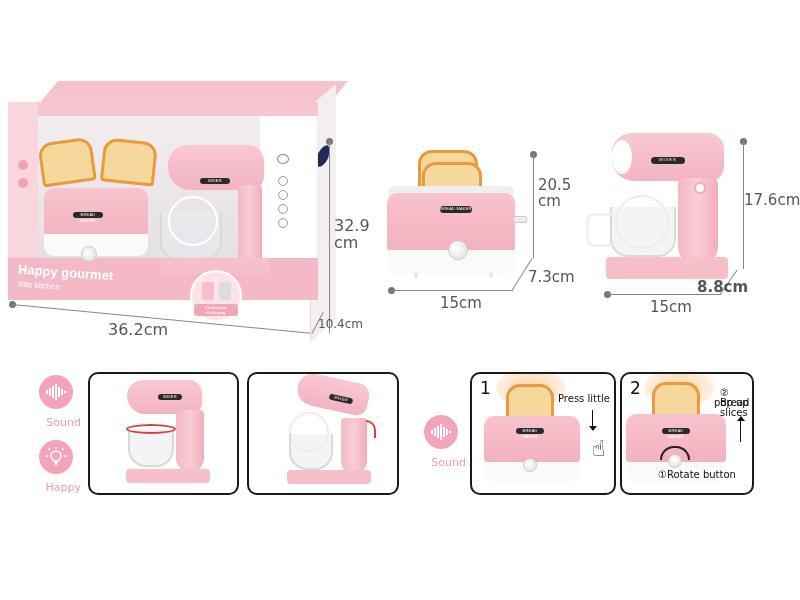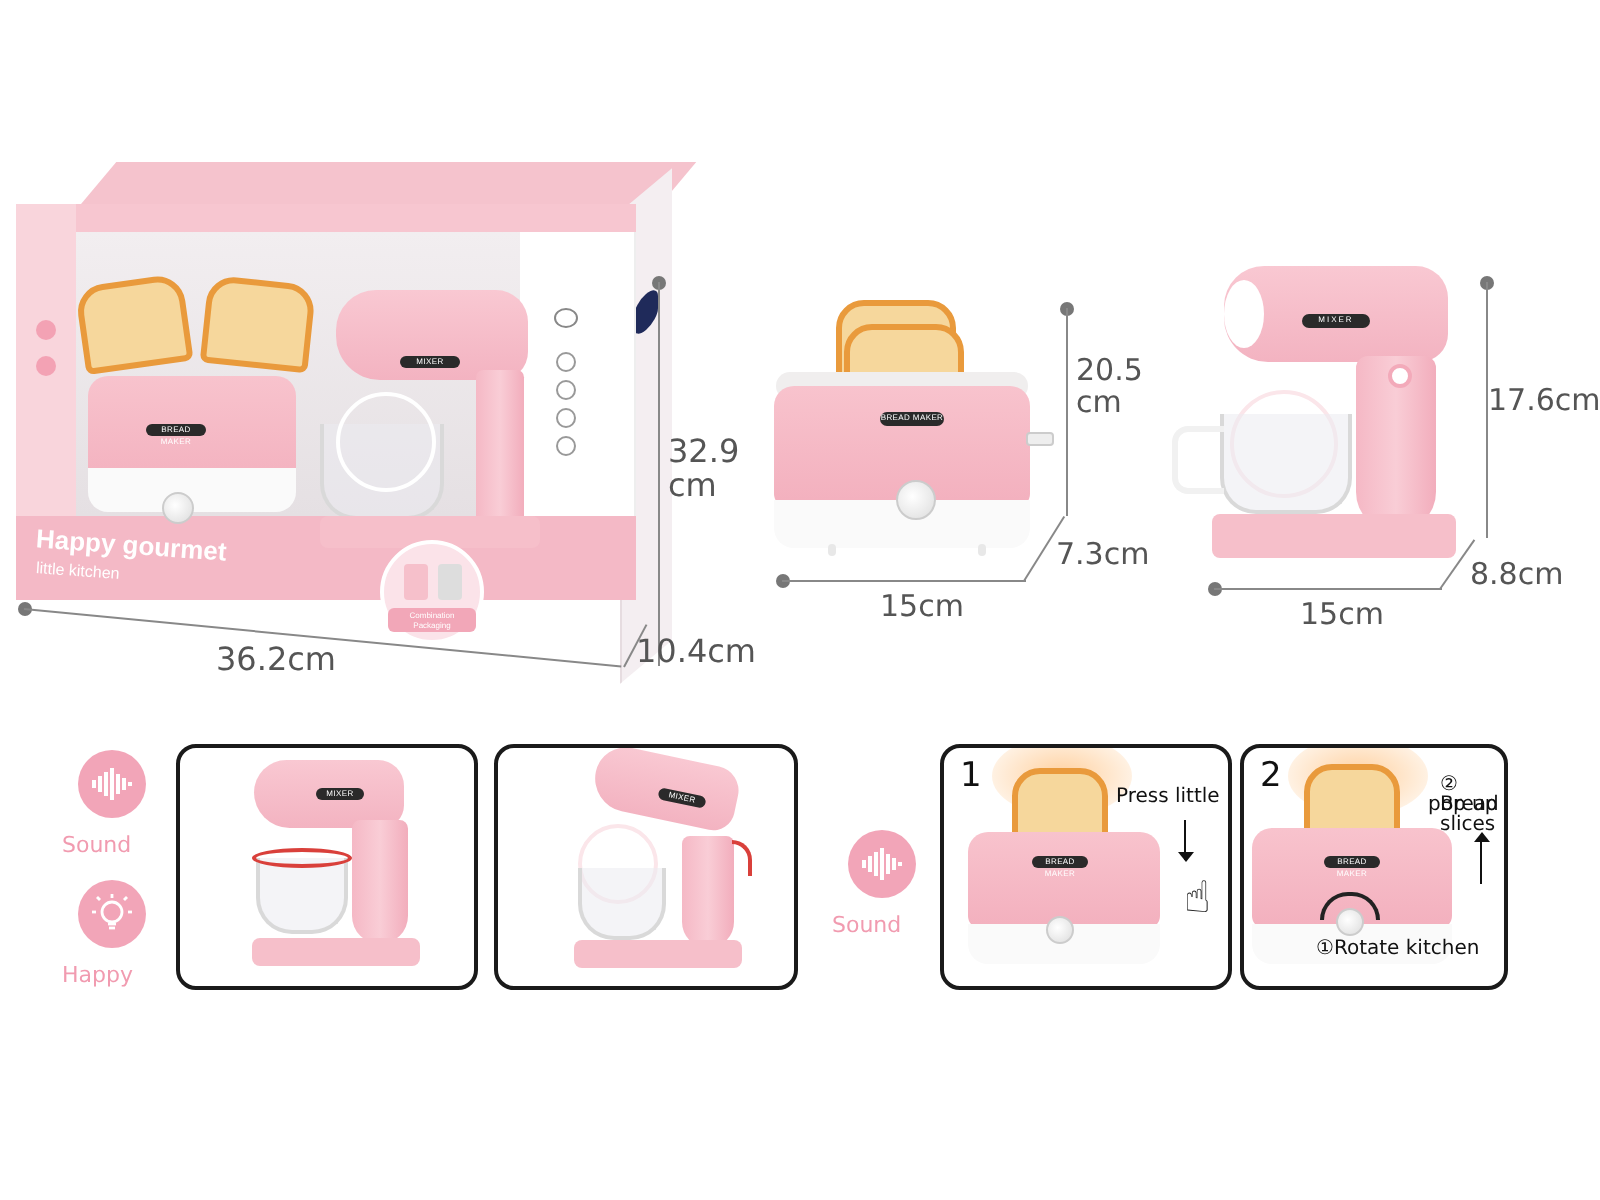--- a/index.html
+++ b/index.html
@@ -39,21 +39,21 @@
   .mixer-neck { position: absolute; background: linear-gradient(90deg,#f5b8c5,#f9cdd6,#f2adbc); border-radius: 6px 6px 20px 20px; }
   .mixer-base { position: absolute; background: #f6bfca; border-radius: 4px; }
   .bowl { position: absolute; border: 2px solid #d9d9d9; border-top: none; border-radius: 0 0 18px 18px; background: rgba(235,235,240,0.55); }
   .bowl-handle { position: absolute; border: 3px solid #f1f1f1; border-right: none; border-radius: 8px 0 0 8px; }
   .whisk { position: absolute; border: 2px solid #fbe6ea; border-radius: 50%; }
   .mixer-btn { position: absolute; border-radius: 50%; background: #fff; border: 2px solid #f3aaba; }
   .mixer-vent { position: absolute; background: #fff; border-radius: 50%; }
 
   
   .feat-circle { position: absolute; width: 34px; height: 34px; border-radius: 50%; background: #f2a5b8; display: flex; align-items: center; justify-content: center; }
-  .feat-label { position: absolute; font-size: 11px; color: #f19bb0; text-align: left; width: 50px; font-family: "DejaVu Sans", sans-serif; }
+  .feat-label { position: absolute; font-size: 11px; color: #f19bb0; text-align: right; width: 50px; font-family: "DejaVu Sans", sans-serif; }
 
   
   .panel { position: absolute; border: 2px solid #1a1a1a; border-radius: 10px; background: #fff; overflow: hidden; }
   .step-num { position: absolute; font-size: 17px; color: #111; font-family: "DejaVu Sans", sans-serif; }
   .step-text { position: absolute; font-size: 10px; color: #111; font-family: "DejaVu Sans", sans-serif; line-height: 1; }
   .glow { position: absolute; border-radius: 50%; background: radial-gradient(rgba(255,170,80,0.55), rgba(255,170,80,0)); }
 </style>
 </head>
 <body>
 
@@ -101,21 +101,21 @@
   <div class="combo-label">Combination Packaging</div>
 
   <div class="dot" style="left:326px;top:138px;"></div>
   <div class="line" style="left:329px;top:141px;width:1px;height:192px;"></div>
   <div class="dim" style="left:334px;top:218px;white-space:pre;font-size:16px;">32.9
 cm</div>
   <div class="dot" style="left:9px;top:301px;"></div>
   <div class="line" style="left:12px;top:304px;width:300px;height:1px;transform:rotate(5.5deg);transform-origin:left;"></div>
   <div class="line" style="left:312px;top:333px;width:24px;height:1px;transform:rotate(-62deg);transform-origin:left;"></div>
   <div class="dim" style="left:108px;top:322px;font-size:16px;">36.2cm</div>
-  <div class="dim" style="left:318px;top:318px;font-size:16px;">10.4cm</div>
+  <div class="dim" style="left:318px;top:318px;font-size:12px;">10.4cm</div>
 </div>
 
 <div>
   <div class="bread" style="left:418px;top:150px;width:60px;height:42px;"></div>
   <div class="bread" style="left:422px;top:162px;width:60px;height:42px;"></div>
   <div class="toaster-top" style="left:388px;top:186px;width:126px;height:14px;"></div>
   <div class="toaster-body" style="left:387px;top:193px;width:128px;height:60px;"></div>
   <div class="toaster-base" style="left:387px;top:250px;width:128px;height:24px;"></div>
   <div class="plate" style="left:440px;top:206px;width:32px;height:7px;">BREAD MAKER</div>
   <div class="knob" style="left:448px;top:240px;width:20px;height:20px;"></div>
@@ -144,21 +144,21 @@
   <div class="bowl" style="left:610px;top:207px;width:66px;height:50px;"></div>
   <div class="bowl-handle" style="left:586px;top:213px;width:26px;height:34px;"></div>
   <div class="mixer-base" style="left:606px;top:257px;width:122px;height:22px;"></div>
 
   <div class="dot" style="left:740px;top:138px;"></div>
   <div class="line" style="left:743px;top:141px;width:1px;height:128px;"></div>
   <div class="line" style="left:720px;top:294px;width:30px;height:1px;transform:rotate(-55deg);transform-origin:left;"></div>
   <div class="dot" style="left:604px;top:291px;"></div>
   <div class="line" style="left:607px;top:294px;width:114px;height:1px;"></div>
   <div class="dim" style="left:744px;top:193px;">17.6cm</div>
-  <div class="dim" style="left:735px;top:280px;">8.8cm</div>
+  <div class="dim" style="left:697px;top:280px;font-weight:bold;">8.8cm</div>
   <div class="dim" style="left:650px;top:300px;">15cm</div>
 </div>
 
 <div>
   <div class="feat-circle" style="left:39px;top:375px;">
     <svg width="22" height="16" viewBox="0 0 22 16">
         <g fill="#fff">
       <rect x="1" y="6" width="2" height="4"></rect>
           <rect x="4" y="4" width="2" height="8"></rect>
           <rect x="7" y="2" width="2" height="12"></rect>
@@ -243,14 +243,14 @@
   <div class="bread" style="left:30px;top:8px;width:48px;height:42px;"></div>
   <div class="toaster-body" style="left:4px;top:40px;width:100px;height:50px;"></div>
   <div class="toaster-base" style="left:4px;top:88px;width:100px;height:20px;"></div>
   <div class="plate" style="left:40px;top:54px;width:28px;height:6px;">BREAD MAKER</div>
   <div class="abs" style="left:38px;top:72px;width:30px;height:14px;border:2px solid #222;border-bottom:none;border-radius:15px 15px 0 0;"></div>
   <div class="knob" style="left:46px;top:80px;width:14px;height:14px;"></div>
   <div class="step-text" style="left:98px;top:14px;">② Bread slices</div>
   <div class="step-text" style="left:92px;top:24px;">pop up</div>
   <div class="abs" style="left:118px;top:46px;width:1px;height:22px;background:#111;"></div>
   <div class="abs" style="left:115px;top:42px;width:0;height:0;border-left:4px solid transparent;border-right:4px solid transparent;border-bottom:5px solid #111;"></div>
-  <div class="step-text" style="left:36px;top:96px;">①Rotate kitchen</div>
+  <div class="step-text" style="left:36px;top:96px;">①Rotate button</div>
 </div>
 
 </body></html>

